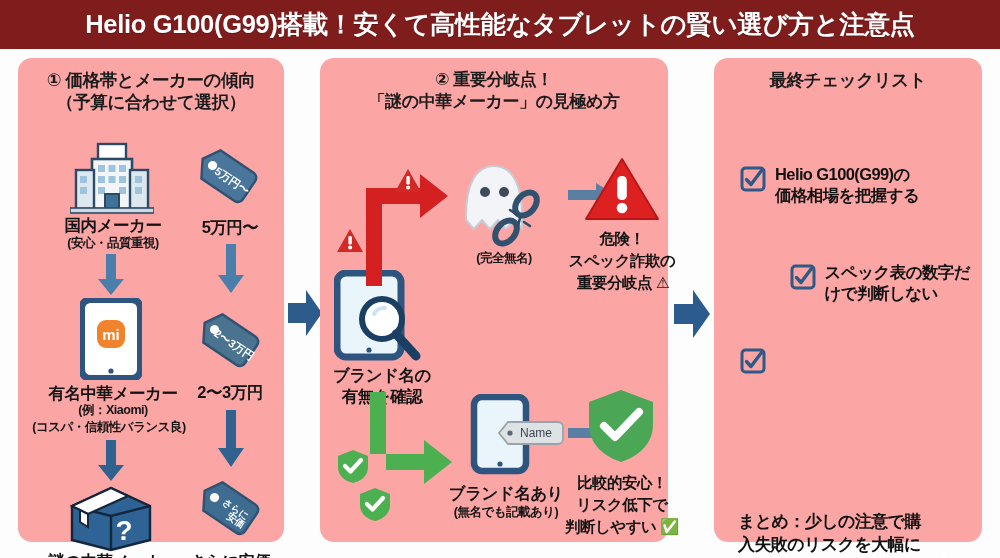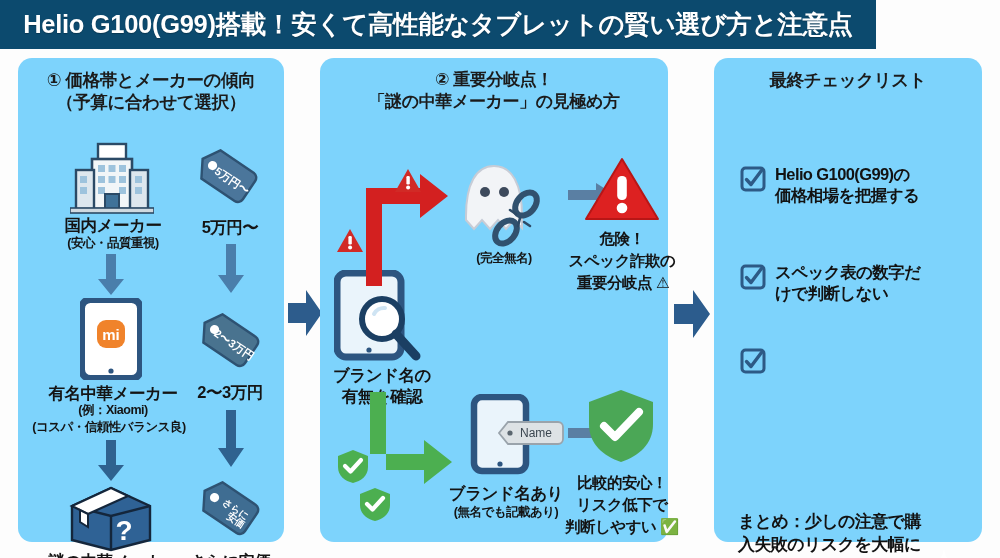--- a/index.html
+++ b/index.html
@@ -6,34 +6,34 @@
   html, body {
     width: 1000px; height: 558px;
     background: #ffffff;
     font-family: "Liberation Sans", "DejaVu Sans", sans-serif;
     overflow: hidden;
   }
   #root { position: relative; width: 1000px; height: 558px; background:#fdfdfd; }
 
   
   .header {
-    position: absolute; left: 0; top: 0; width: 876px; height: 49px;
-    background: #0c4a6e;
+    position: absolute; left: 0; top: 0; width: 1000px; height: 49px;
+    background: #7f1d1d;
     display: flex; align-items: center; justify-content: center;
   }
   .header-title {
     color: #ffffff; font-size: 25.5px; font-weight: bold;
     letter-spacing: -0.3px; white-space: nowrap;
     text-shadow: 0 1px 1px rgba(0,0,0,.25);
   }
 
   
   .panel {
     position: absolute;
-    background: #7dd3fc;
+    background: #fca5a5;
     border-radius: 14px;
     padding-left: 48px;
   }
   #panel1 { left: 18px;  top: 58px; width: 266px; height: 484px; }
   #panel2 { left: 320px; top: 58px; width: 348px; height: 484px; }
   #panel3 { left: 714px; top: 58px; width: 268px; height: 484px; }
 
   .panel-title {
     position: absolute; left: 0; top: 11px; width: 100%;
     text-align: center; color: #1b1b1b;
@@ -348,21 +348,21 @@
           <rect x="2" y="2" width="22" height="22" rx="3.5" fill="none" stroke="#2d5a86" stroke-width="3"></rect>
           <path d="M6.5 13.5 L11 18.5 L21.5 4.5" stroke="#2d5a86" stroke-width="3.4" fill="none" stroke-linecap="round" stroke-linejoin="round"></path>
         </svg>
       </div>
       <div class="check-text">
         <div>Helio G100(G99)の</div>
         <div>価格相場を把握する</div>
       </div>
     </div>
 
-    <div class="check-row" style="left:26px; top:204px; width:230px;">
+    <div class="check-row" style="left:26px; top:204px; width:230px;justify-content:flex-end;">
       <div class="check-box">
         <svg width="26" height="26" viewBox="0 0 26 26">
           <rect x="2" y="2" width="22" height="22" rx="3.5" fill="none" stroke="#2d5a86" stroke-width="3"></rect>
           <path d="M6.5 13.5 L11 18.5 L21.5 4.5" stroke="#2d5a86" stroke-width="3.4" fill="none" stroke-linecap="round" stroke-linejoin="round"></path>
         </svg>
       </div>
       <div class="check-text">
         <div>スペック表の数字だ</div>
         <div>けで判断しない</div>
       </div>

